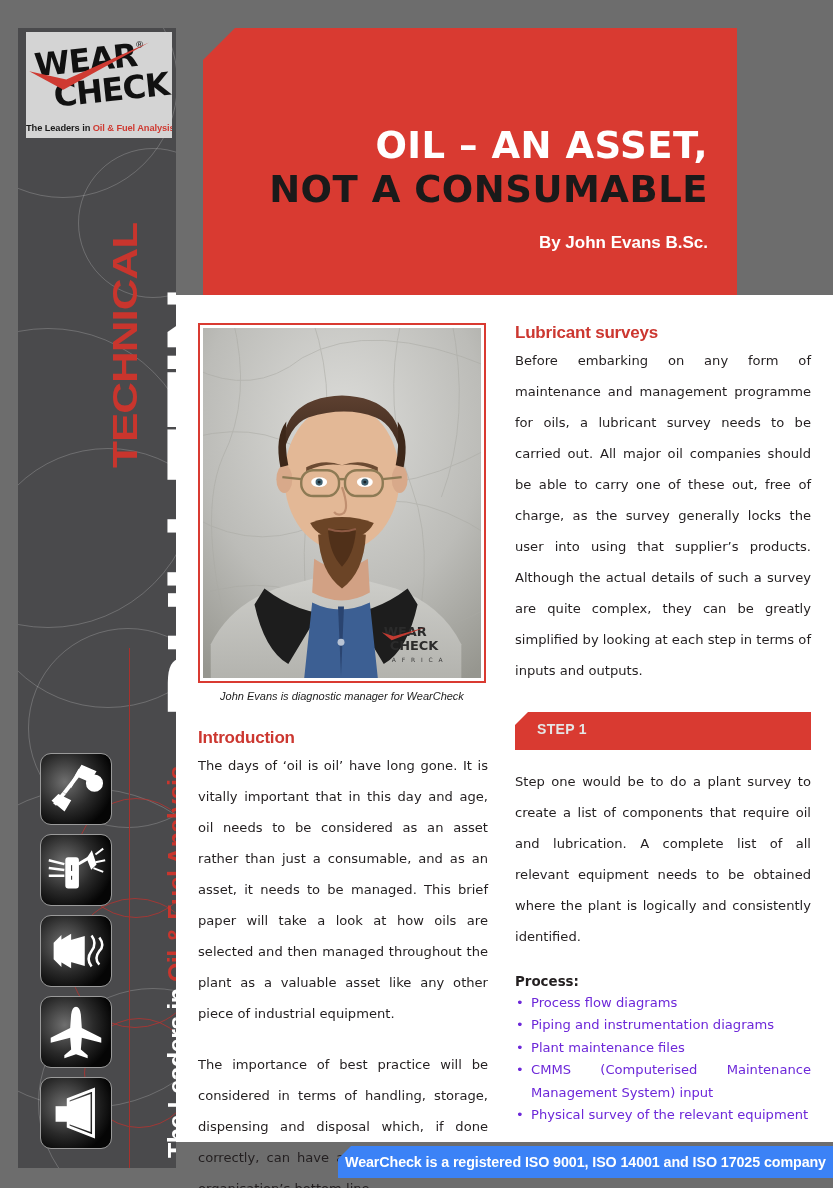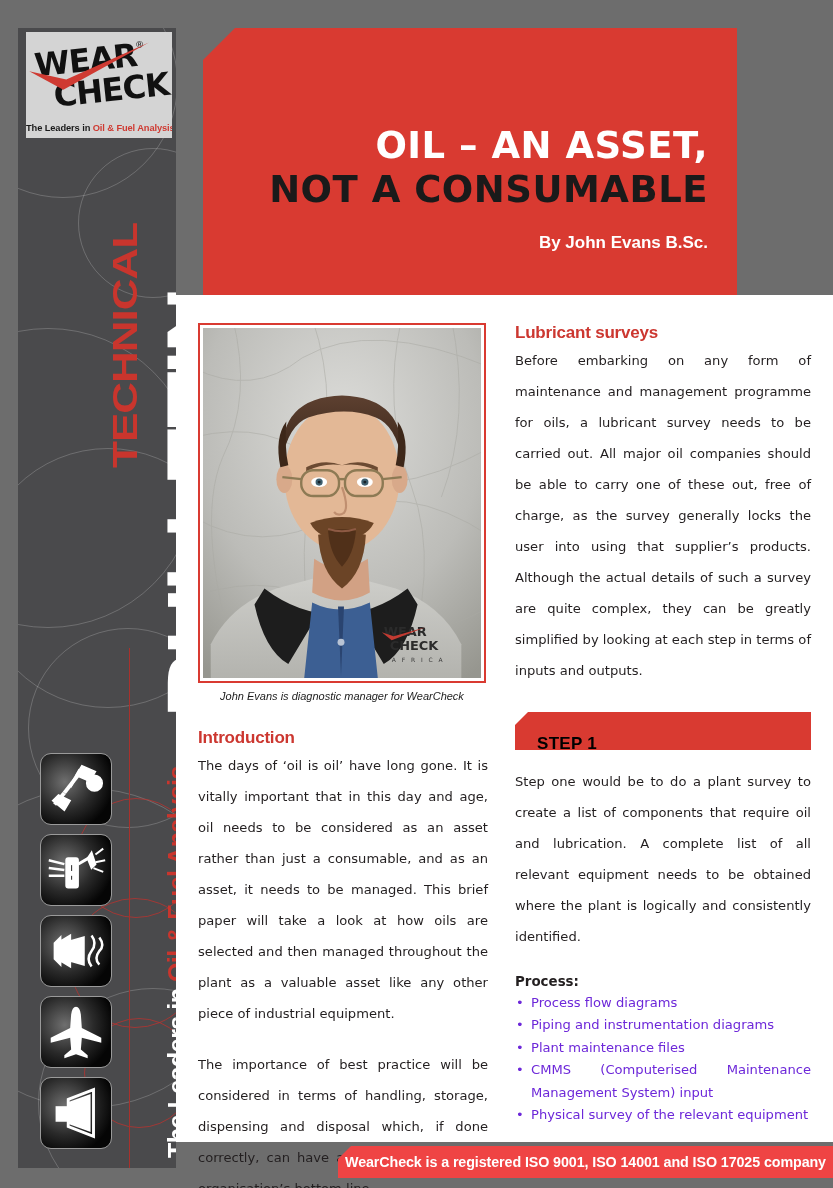--- a/index.html
+++ b/index.html
@@ -206,26 +206,25 @@
   .step-banner {
     position: relative;
     width: 296px; height: 38px;
     background: #d93a31;
     clip-path: polygon(13px 0, 296px 0, 296px 38px, 0 38px, 0 13px);
     margin: 26px 0 16px 0;
   }
   .step-banner span {
     position: absolute;
     left: 22px; top: 9px;
-    color: #000000;
-    font-weight: bold;
-    font-size: 17px;
+    color: #e5e5e5;
+    font-weight: bold;
+    font-size: 14px;
     letter-spacing: 0.3px;
     font-family: "Liberation Sans", sans-serif;
-    margin-top: 13px;
   }
   h3.inputs {
     font-family: "DejaVu Sans", sans-serif;
     font-weight: bold;
     font-size: 13.4px;
     color: #231f20;
     margin-top: 22px;
     margin-bottom: 3px;
   }
   ul.bullets { list-style: none; }
@@ -242,21 +241,21 @@
     content: "\2022";
     position: absolute;
     left: 1px; top: 0;
     font-size: 13px;
   }
   
   #footer {
     position: absolute;
     left: 338px; top: 1146px;
     width: 495px; height: 32px;
-    background: #ef4444;
+    background: #3b82f6;
     clip-path: polygon(13px 0, 495px 0, 495px 32px, 0 32px, 0 13px);
   }
   #footer span {
     position: absolute;
     left: 0; right: 0; top: 8px;
     text-align: center;
     color: #ffffff;
     font-weight: bold;
     font-size: 14.3px;
     letter-spacing: -0.1px;

